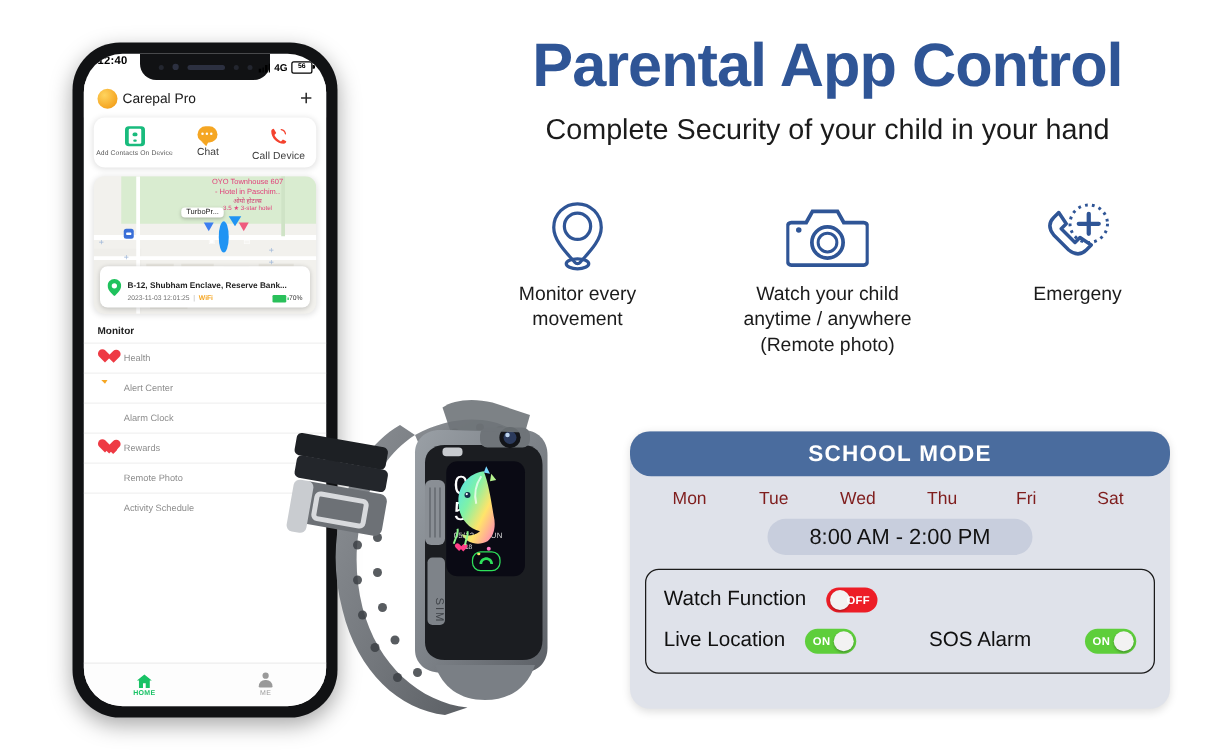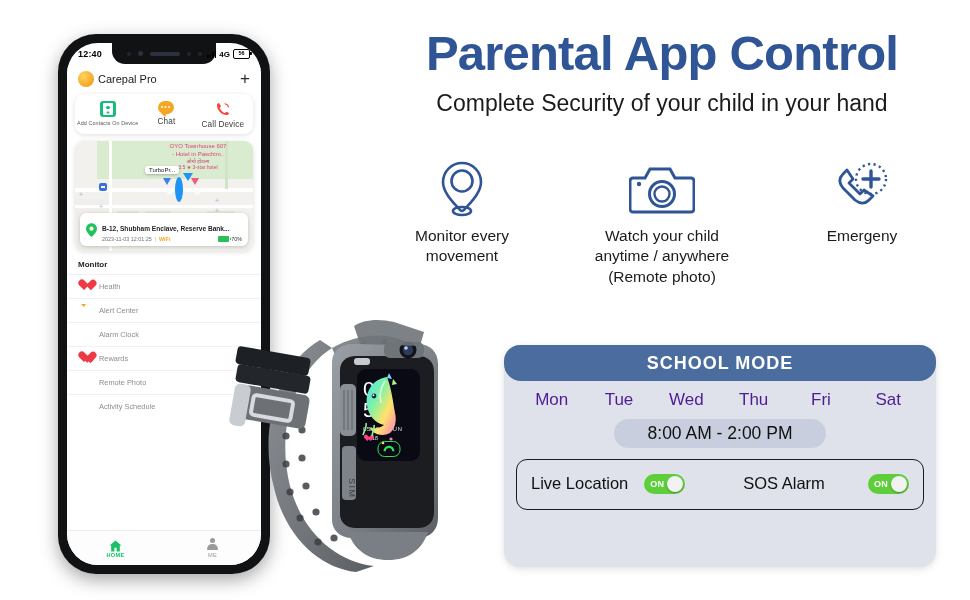--- a/index.html
+++ b/index.html
@@ -24,21 +24,21 @@
     position:absolute;top:0;left:50%;transform:translateX(-50%);
     width:104px;height:21px;background:#111214;
     border-bottom-left-radius:13px;border-bottom-right-radius:13px;z-index:6;
     display:flex;align-items:center;justify-content:center;gap:7px;
   }
   .notch .cam{width:5px;height:5px;border-radius:50%;background:#2c3040;}
   .notch .spk{width:30px;height:4px;border-radius:3px;background:#2c3040;}
   .notch .dot{width:4px;height:4px;border-radius:50%;background:#23262f;}
 
   .statusbar{
-    position:relative;height:22px;display:flex;align-items:center;
+    position:relative;height:22px;display:flex;
     justify-content:space-between;padding:0 11px;box-sizing:border-box;z-index:7;
   }
   .sb-time{font-size:9px;font-weight:bold;color:#000;letter-spacing:.2px;}
   .sb-right{display:flex;align-items:center;gap:3px;}
   .sig{display:flex;align-items:flex-end;gap:1px;height:7px;}
   .sig i{width:1.6px;background:#000;display:block;}
   .sig i:nth-child(1){height:2.5px;}
   .sig i:nth-child(2){height:4px;}
   .sig i:nth-child(3){height:5.5px;}
   .sig i:nth-child(4){height:7px;}
@@ -216,21 +216,21 @@
     position:absolute;left:504px;top:345px;width:432px;height:222px;
     background:#dfe2ea;border-radius:16px;overflow:hidden;
     box-shadow:0 2px 7px rgba(0,0,0,.13);
   }
   .school-hd{
     height:36px;background:#4a6c9e;display:flex;align-items:center;justify-content:center;
     border-bottom-left-radius:17px;border-bottom-right-radius:17px;
   }
   .school-hd span{color:#fff;font-size:18px;font-weight:bold;letter-spacing:1px;}
   .days{display:flex;padding:9px 14px 0;}
-  .day{flex:1;text-align:center;font-size:17px;color:#4c1d95;}
+  .day{flex:1;text-align:center;font-size:14px;color:#7f1d1d;}
   .timepill{
     margin:9px auto 0;width:212px;height:29px;border-radius:15px;background:#c8cedd;
     display:flex;align-items:center;justify-content:center;
   }
   .timepill span{font-size:17.5px;color:#111;}
   .togglebox{
     margin:11px 12px 0;border:1.6px solid #1b1b1b;border-radius:11px;
     padding:7px 14px 9px;
   }
   .trow{display:flex;align-items:center;height:33px;}
@@ -591,20 +591,27 @@
       <span class="day">Fri</span>
       <span class="day">Sat</span>
     </div>
 
     <div class="timepill">
       <span>8:00 AM - 2:00 PM</span>
     </div>
 
     <div class="togglebox">
       <div class="trow">
+        <span class="tlabel">Watch Function</span>
+        <span class="sw off sp-a">
+          <span class="knob"></span>
+          <span class="txt">OFF</span>
+        </span>
+      </div>
+      <div class="trow">
         <span class="tlabel">Live Location</span>
         <span class="sw on sp-b">
           <span class="knob"></span>
           <span class="txt">ON</span>
         </span>
         <span class="tlabel mid-label">SOS Alarm</span>
         <span class="sw on sp-c">
           <span class="knob"></span>
           <span class="txt">ON</span>
         </span>

